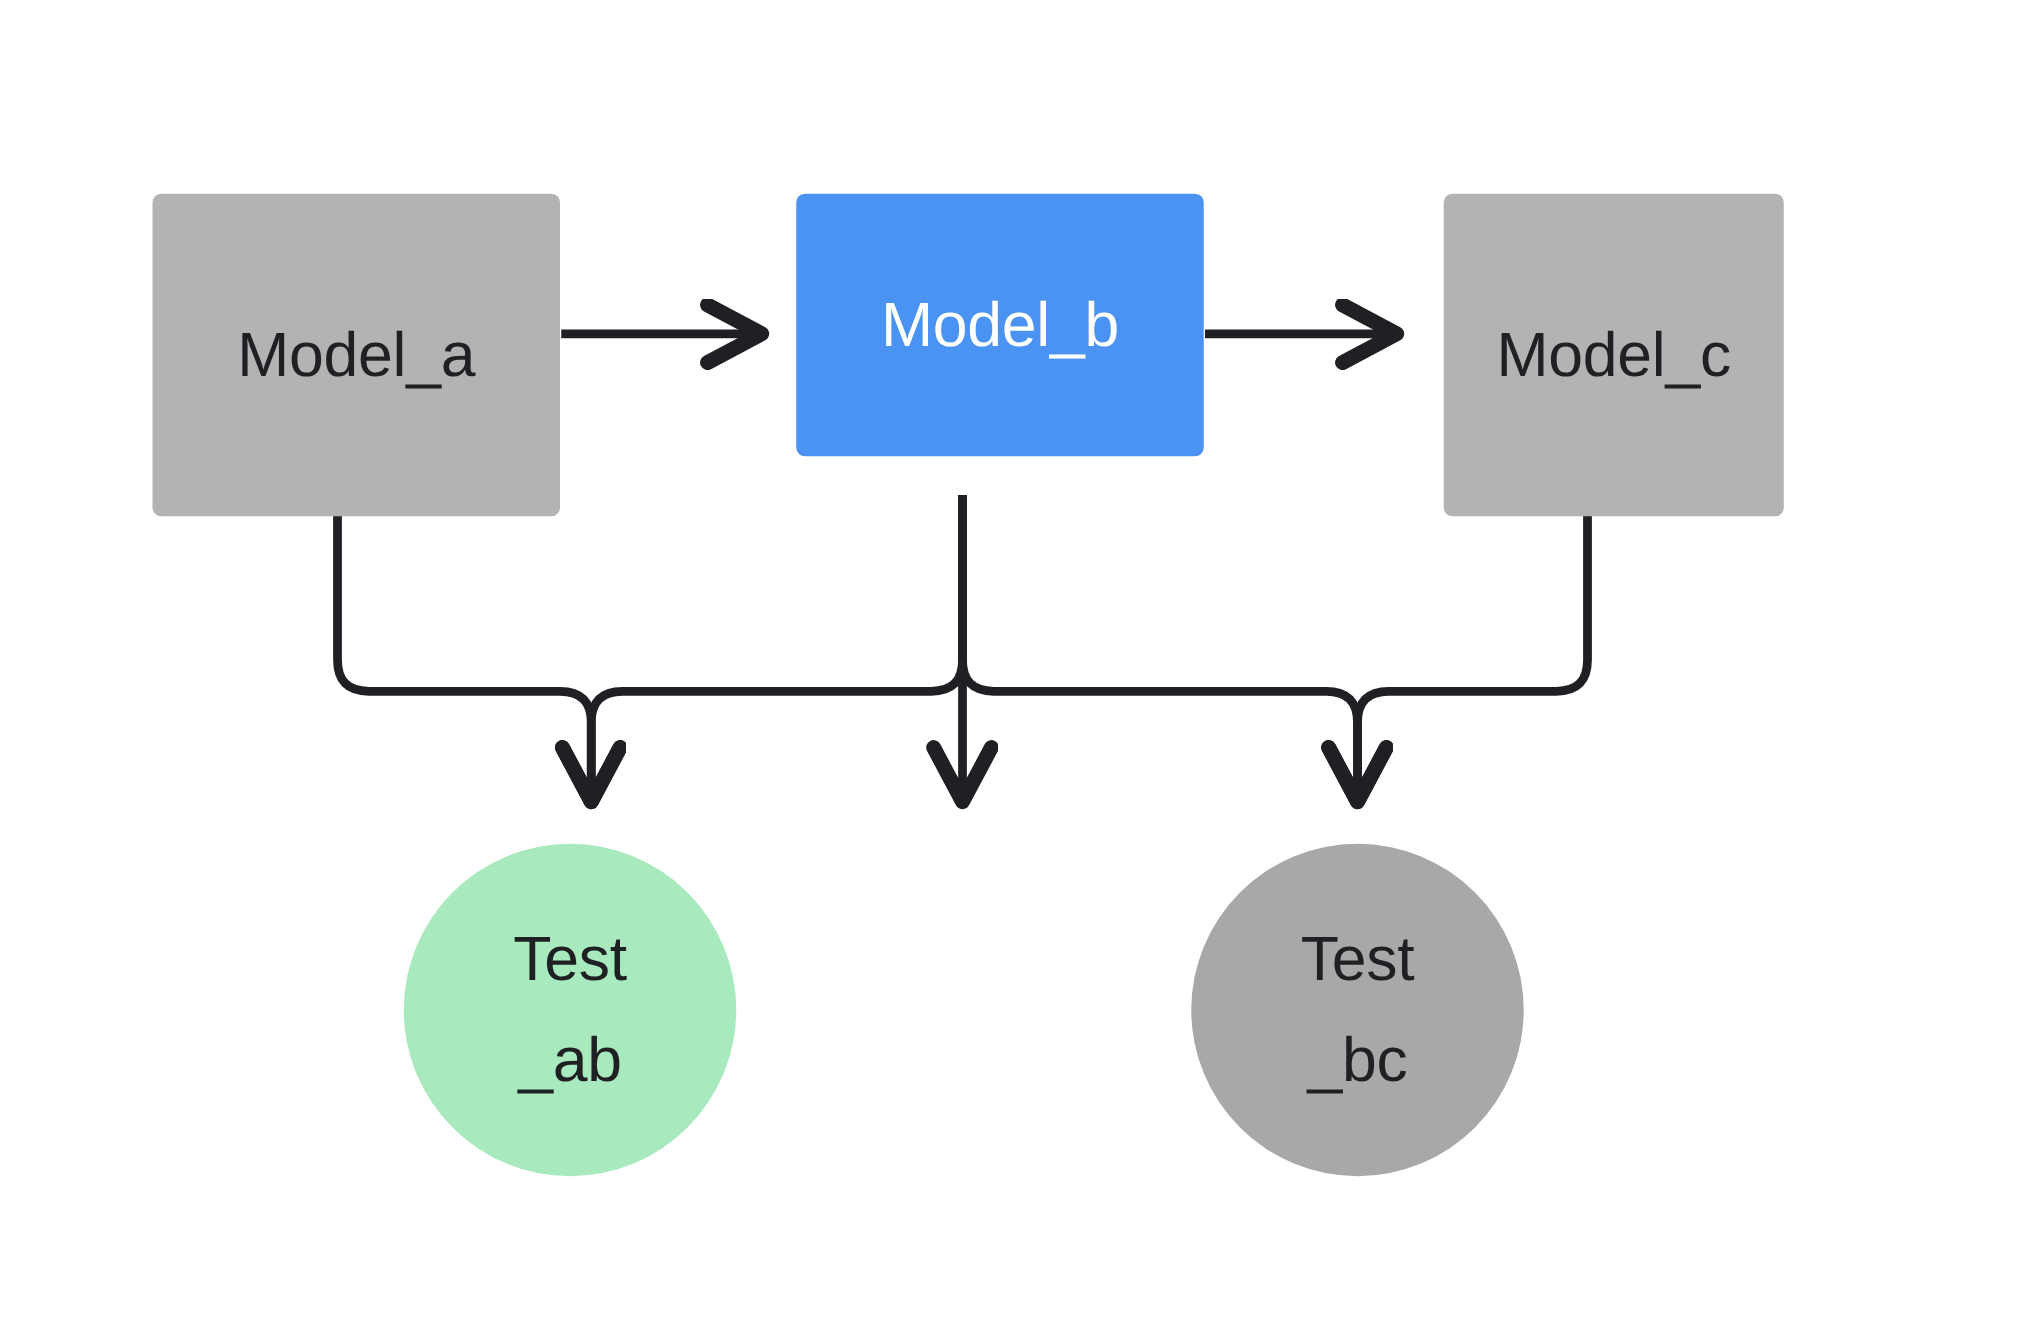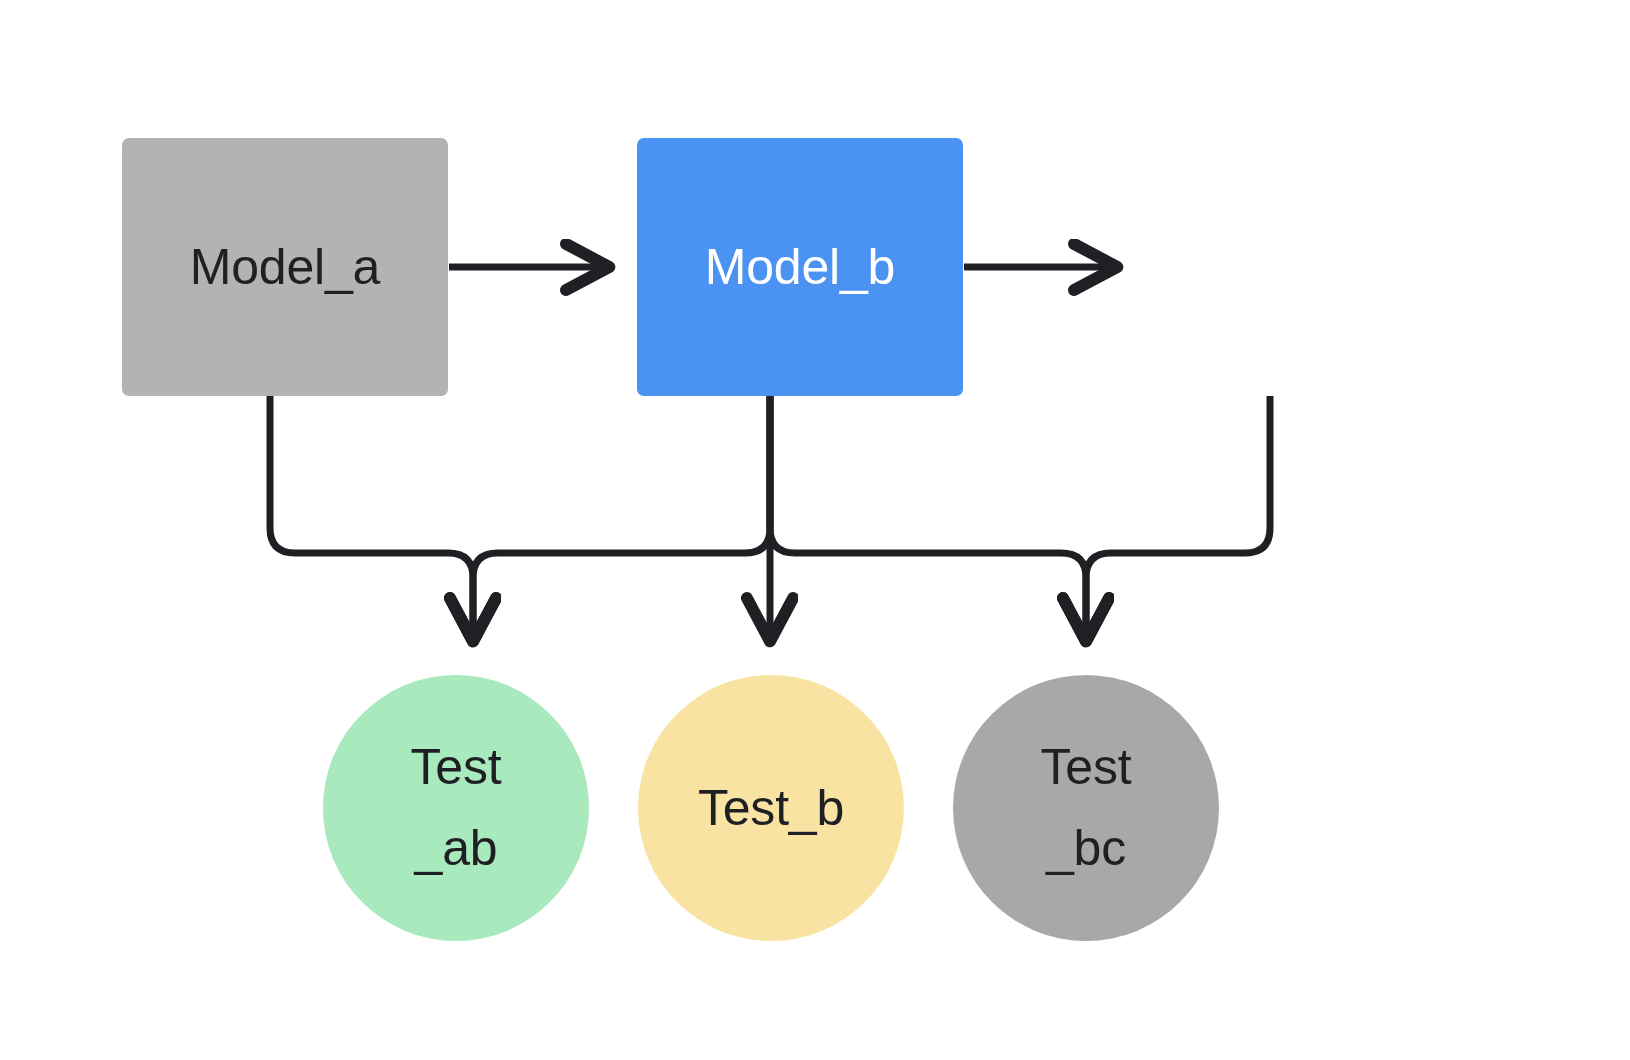--- a/index.html
+++ b/index.html
@@ -32,20 +32,21 @@
   .node-box {
     position: absolute;
     border-radius: 7px;
     display: flex;
     align-items: center;
     justify-content: center;
     font-size: 50px;
     font-weight: 400;
     letter-spacing: -0.2px;
     box-sizing: border-box;
+    margin-top: 17px;
   }
   .node-circle {
     position: absolute;
     border-radius: 50%;
     display: flex;
     flex-direction: column;
     align-items: center;
     justify-content: center;
     font-size: 50px;
     font-weight: 400;
@@ -96,32 +97,32 @@
       <path d="M 770,396 L 770,528 Q 770,553 795,553 L 1061,553 Q 1086,553 1086,578 L 1086,640" marker-end="url(#arrow-down)"></path>
 
       <path d="M 1270,396 L 1270,528 Q 1270,553 1245,553 L 1111,553 Q 1086,553 1086,578 L 1086,640" marker-end="url(#arrow-down)"></path>
     </g>
   </svg>
 
   <div class="node-box" id="node-model-a" style="left: 122px; top: 138px; width: 326px; height: 258px; background: rgb(179, 179, 179); color: rgb(31, 32, 35);">
     <span>Model_a</span>
   </div>
 
-  <div class="node-box" id="node-model-b" style="left: 637px; top: 138px; width: 326px; height: 258px; background: rgb(74, 147, 242); color: rgb(255, 255, 255);">
+  <div class="node-box" id="node-model-b" style="left: 637px; top: 138px; width: 326px; height: 210px; background: rgb(74, 147, 242); color: rgb(255, 255, 255);">
     <span>Model_b</span>
   </div>
 
+  <div class="node-box" id="node-model-c" style="left: 1155px; top: 138px; width: 272px; height: 258px; background: rgb(179, 179, 179); color: rgb(31, 32, 35);">
+    <span>Model_c</span>
+  </div>
 
   <div class="node-circle" id="node-test-ab" style="left: 323px; top: 675px; width: 266px; height: 266px; background: rgb(168, 233, 189); color: rgb(31, 32, 35);">
     <span class="line">Test</span>
     <span class="line">_ab</span>
   </div>
 
-  <div class="node-circle" id="node-test-b" style="left: 638px; top: 675px; width: 266px; height: 266px; background: rgb(249, 227, 162); color: rgb(31, 32, 35);">
-    <span class="line">Test_b</span>
-  </div>
 
   <div class="node-circle" id="node-test-bc" style="left: 953px; top: 675px; width: 266px; height: 266px; background: rgb(168, 168, 168); color: rgb(31, 32, 35);">
     <span class="line">Test</span>
     <span class="line">_bc</span>
   </div>
 
 </div>
 
 </body></html>

